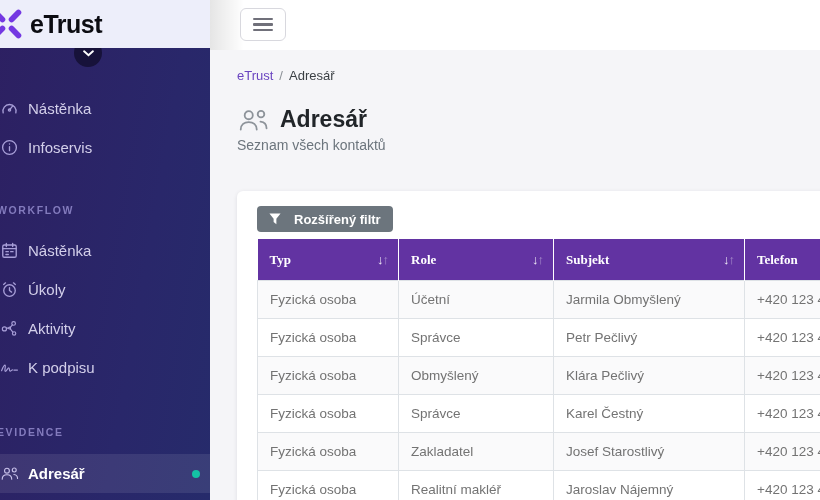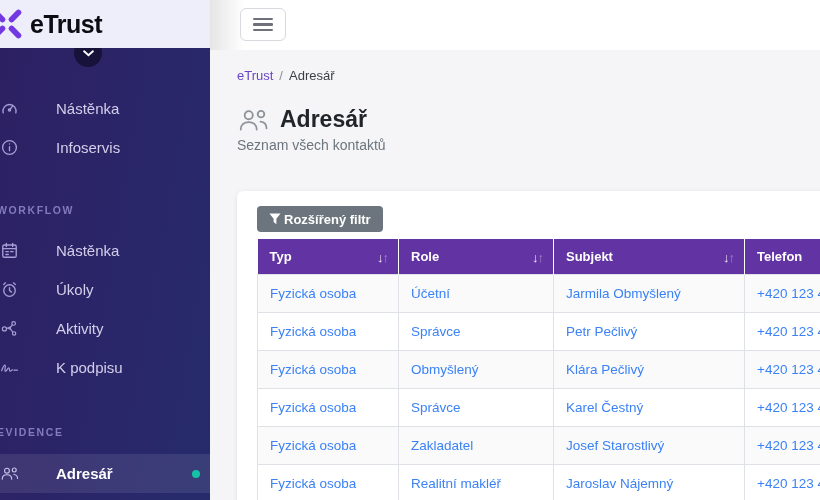--- a/index.html
+++ b/index.html
@@ -22,21 +22,21 @@
   .logo-x{width:32px;height:32px;margin-left:-9px;flex:none;}
   .logo-text{font-size:25px;font-weight:bold;color:#0c0c12;margin-left:7px;letter-spacing:-0.5px;}
   .collapse-btn{
     position:absolute;left:74px;top:39px;width:28px;height:28px;border-radius:50%;
     background:#17123a;z-index:2;display:flex;justify-content:center;align-items:flex-end;
     padding-bottom:6px;box-sizing:border-box;cursor:pointer;
   }
   .menu{position:absolute;top:48px;left:0;right:0;padding-top:41px;}
   .nav-item{
     height:39px;display:flex;align-items:center;padding-left:2px;
-    color:#d3cfea;font-size:15px;position:relative;cursor:pointer;white-space:nowrap;gap:28px;
+    color:#d3cfea;font-size:15px;position:relative;cursor:pointer;white-space:nowrap;
   }
   .nav-item svg{width:19px;height:19px;margin-left:-2px;margin-right:9px;color:#a89fd8;flex:none;}
   .nav-item.active{background:rgba(255,255,255,0.09);color:#ffffff;font-weight:bold;}
   .nav-item.active svg{color:#c9c2ea;}
   .active-dot{position:absolute;right:10px;top:50%;transform:translateY(-50%);
     width:8px;height:8px;border-radius:50%;background:#14c3a5;}
   .section-label{
     font-size:10.5px;font-weight:bold;letter-spacing:1.6px;color:#837bbd;
     margin-left:-3px;white-space:nowrap;
   }
@@ -62,35 +62,35 @@
   .page-head svg{width:32px;height:24px;color:#8d939a;flex:none;}
   .page-title{font-size:23px;font-weight:bold;color:#212529;}
   .page-sub{font-size:14px;color:#6c757d;margin-top:4px;}
   .card{
     margin-top:38px;width:660px;background:#fff;border-radius:6px;
     box-shadow:0 1px 4px rgba(20,20,40,0.10);padding:15px 20px;box-sizing:border-box;
   }
   .filter-btn{
     background:#6c757d;color:#fff;border:none;border-radius:4px;font-size:13px;
     font-family:"Liberation Sans",sans-serif;padding:0 12px;height:26px;
-    display:inline-flex;align-items:center;gap:3px;cursor:pointer;font-weight:bold;
+    display:inline-flex;align-items:center;gap:13px;cursor:pointer;font-weight:bold;
   }
   .filter-btn svg{width:12px;height:12px;}
   table{margin-top:7px;border-collapse:collapse;width:623px;font-size:13.5px;table-layout:fixed;}
   th{
     background:#6233a2;color:#fff;text-align:left;font-weight:bold;font-size:13px;
-    padding:0 12px;height:35px;cursor:pointer;border-right:1px solid rgba(255,255,255,0.14);
-    position:relative;white-space:nowrap;
+    padding:0 12px;height:41px;cursor:pointer;border-right:1px solid rgba(255,255,255,0.14);
+    position:relative;white-space:nowrap;font-family:Liberation Serif, serif;
   }
   th:last-child{border-right:none;}
   .sort{position:absolute;right:10px;top:50%;transform:translateY(-50%);font-size:13px;letter-spacing:-1px;}
   .arr-d{color:rgba(255,255,255,0.9);}
   .arr-u{color:rgba(255,255,255,0.42);}
   td{
-    border:1px solid #dee2e6;padding:0 12px;height:37px;color:#3b82f6;
+    border:1px solid #dee2e6;padding:0 12px;height:37px;color:#737373;
     background:#fff;white-space:nowrap;overflow:hidden;
   }
   tbody tr:nth-child(odd) td{background:#fafafb;}
   tbody tr{cursor:pointer;}
 </style>
 </head>
 <body>
 
 <div class="sidebar">
 

